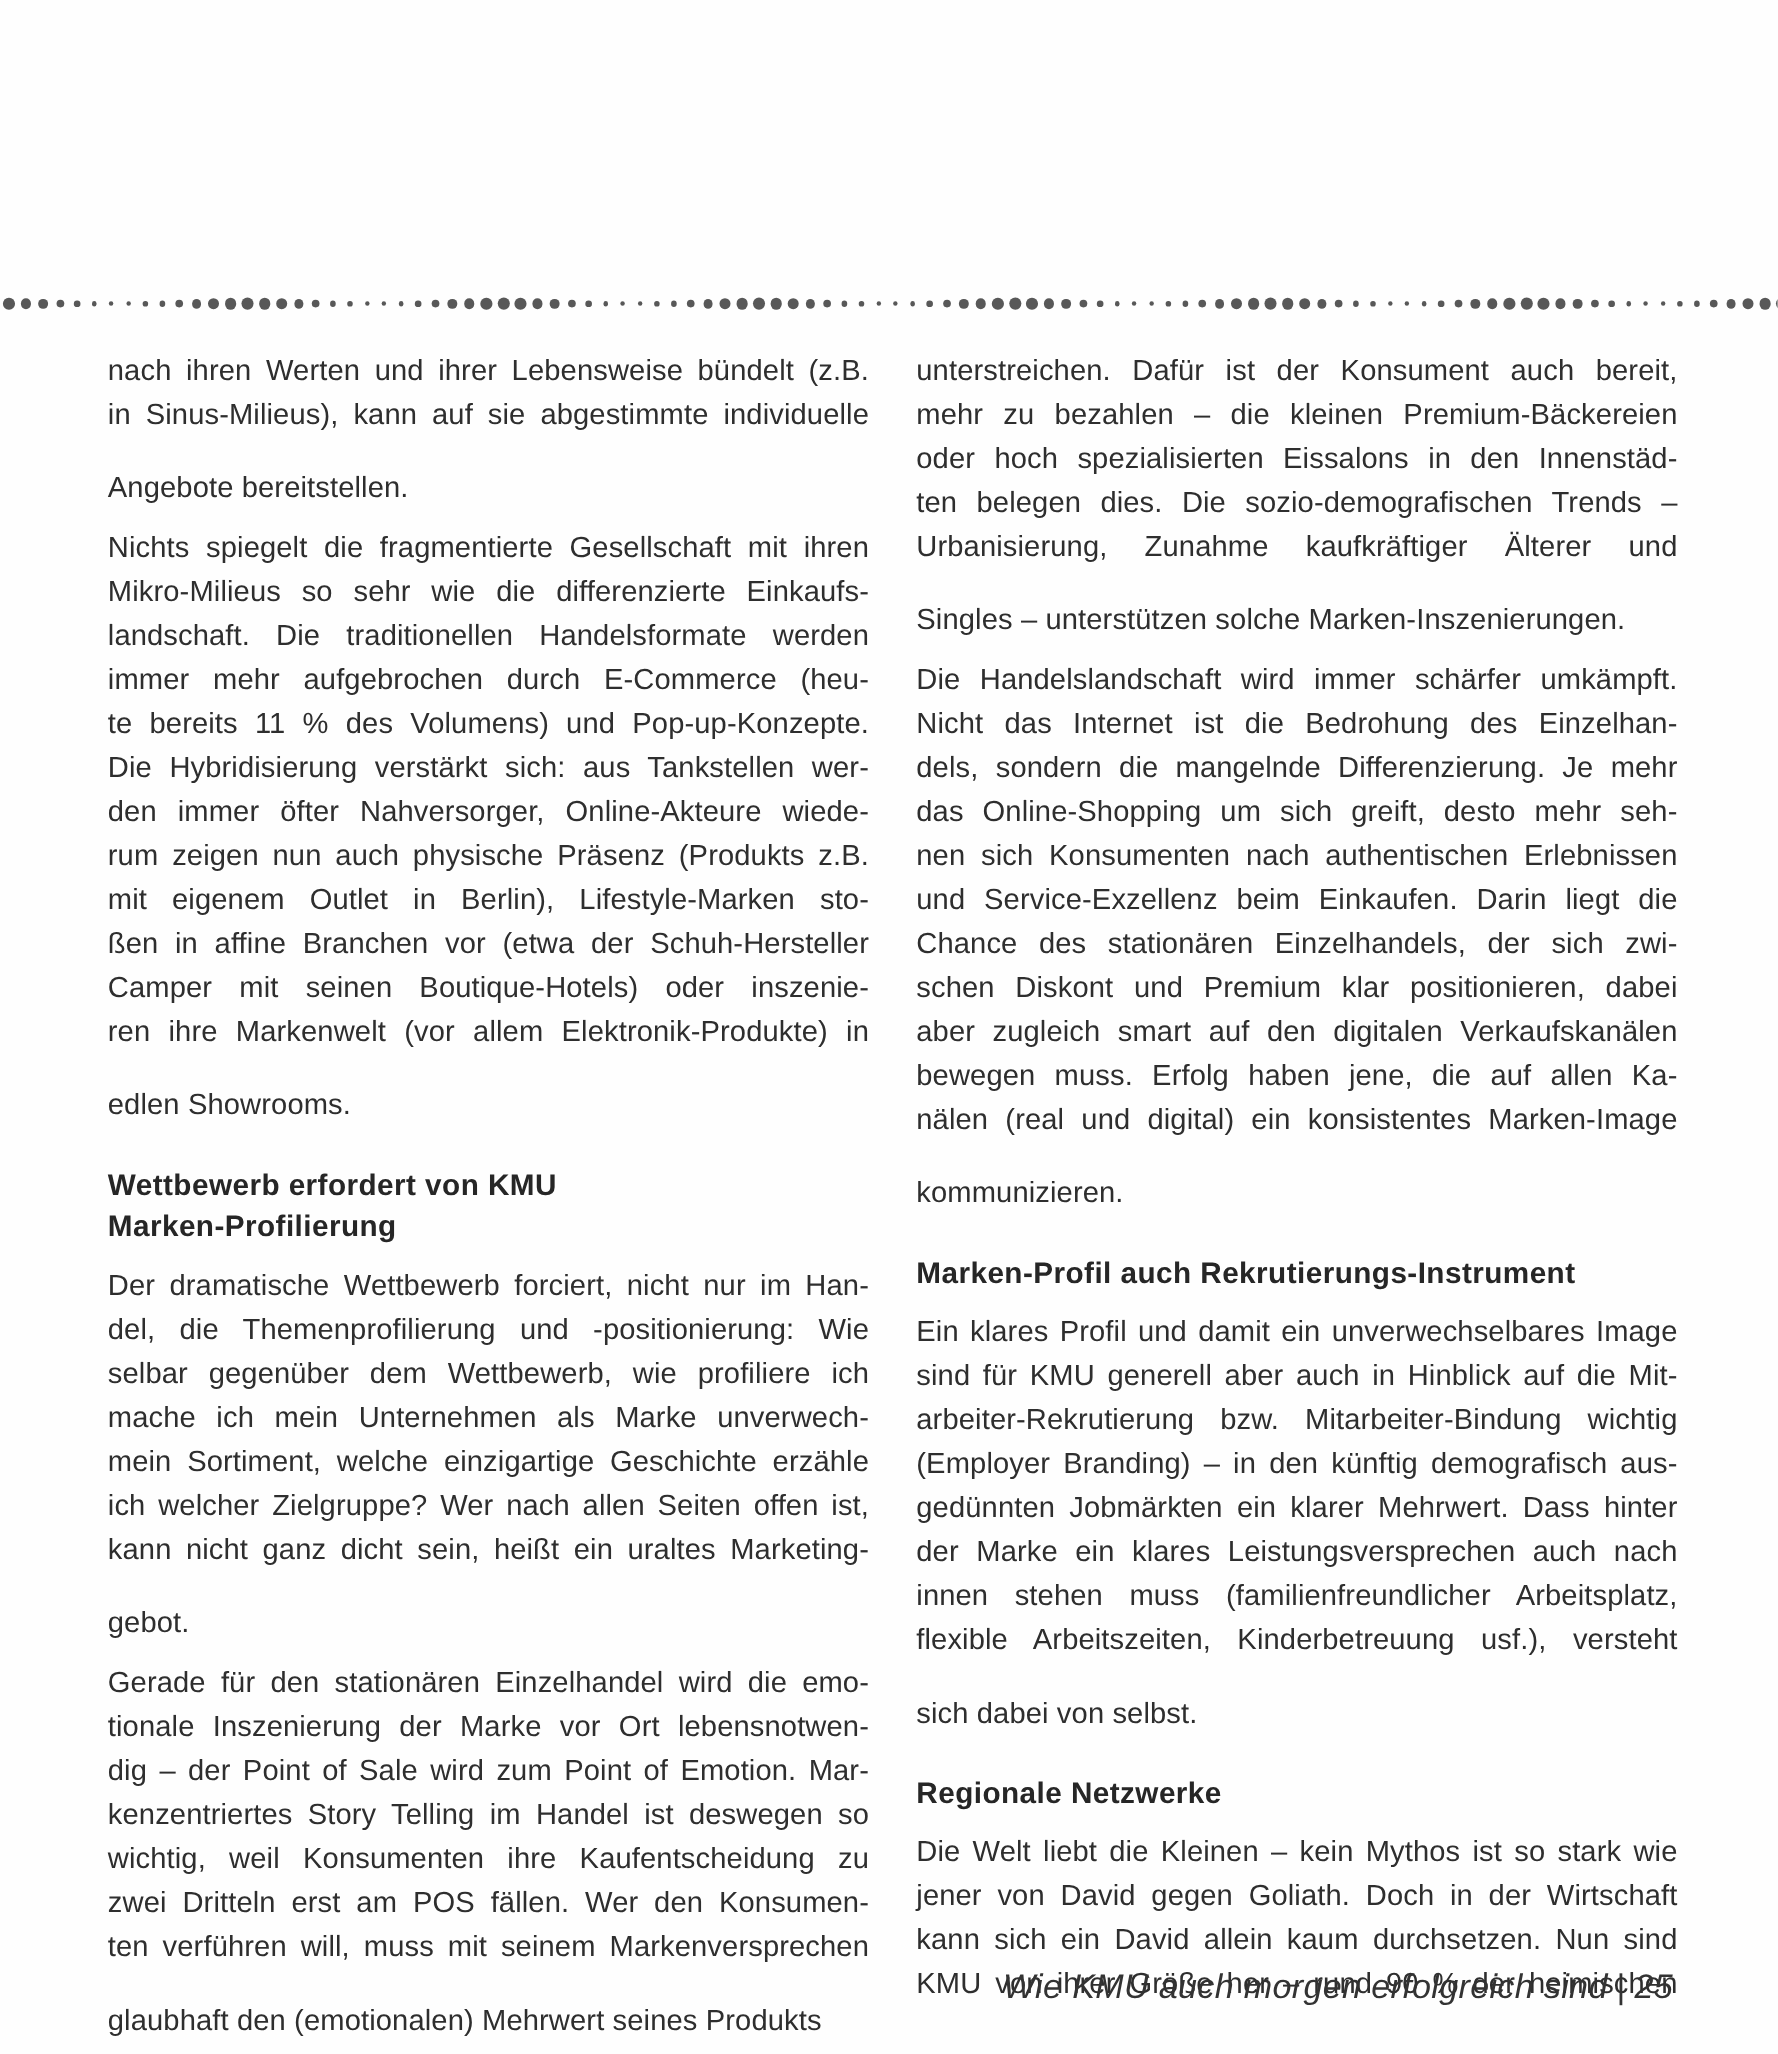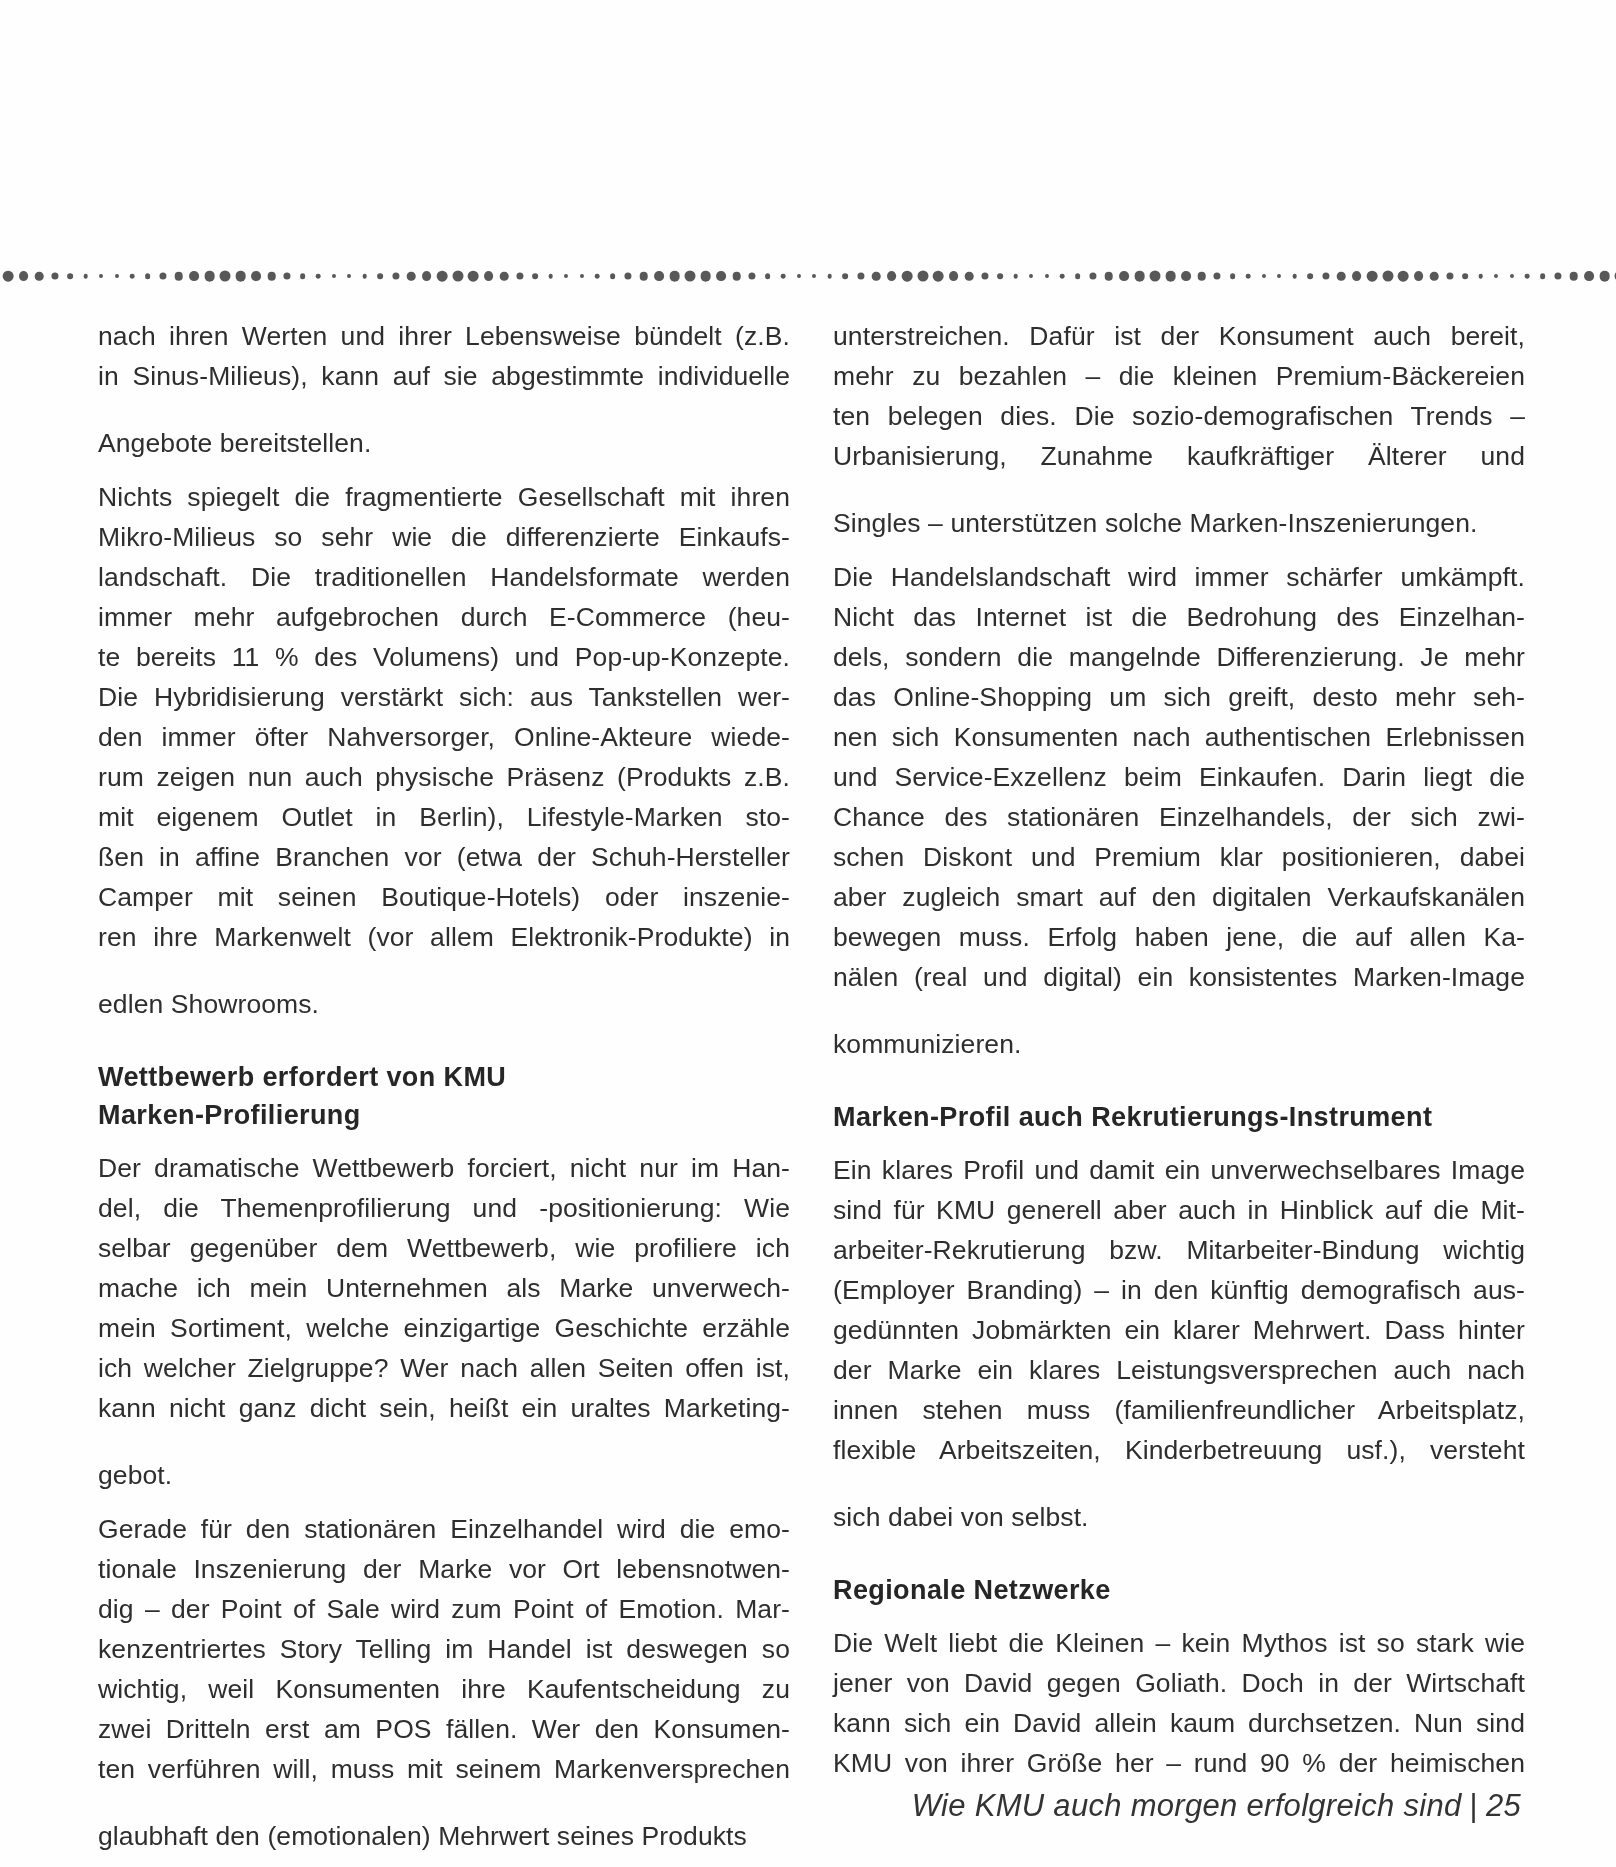--- a/index.html
+++ b/index.html
@@ -185,20 +185,21 @@
       <span class="line">wichtig, weil Konsumenten ihre Kaufentscheidung zu</span>
       <span class="line">zwei Dritteln erst am POS fällen. Wer den Konsumen-</span>
       <span class="line">ten verführen will, muss mit seinem Markenversprechen</span>
       <span class="line last">glaubhaft den (emotionalen) Mehrwert seines Produkts</span>
     </div>
   </div>
 <div class="col right" id="right-col">
     <div class="para">
       <span class="line">unterstreichen. Dafür ist der Konsument auch bereit,</span>
       <span class="line">mehr zu bezahlen – die kleinen Premium-Bäckereien</span>
+      <span class="line">oder hoch spezialisierten Eissalons in den Innenstäd-</span>
       <span class="line">ten belegen dies. Die sozio-demografischen Trends –</span>
       <span class="line">Urbanisierung, Zunahme kaufkräftiger Älterer und</span>
       <span class="line last">Singles – unterstützen solche Marken-Inszenierungen.</span>
     </div>
     <div class="para">
       <span class="line">Die Handelslandschaft wird immer schärfer umkämpft.</span>
       <span class="line">Nicht das Internet ist die Bedrohung des Einzelhan-</span>
       <span class="line">dels, sondern die mangelnde Differenzierung. Je mehr</span>
       <span class="line">das Online-Shopping um sich greift, desto mehr seh-</span>
       <span class="line">nen sich Konsumenten nach authentischen Erlebnissen</span>

